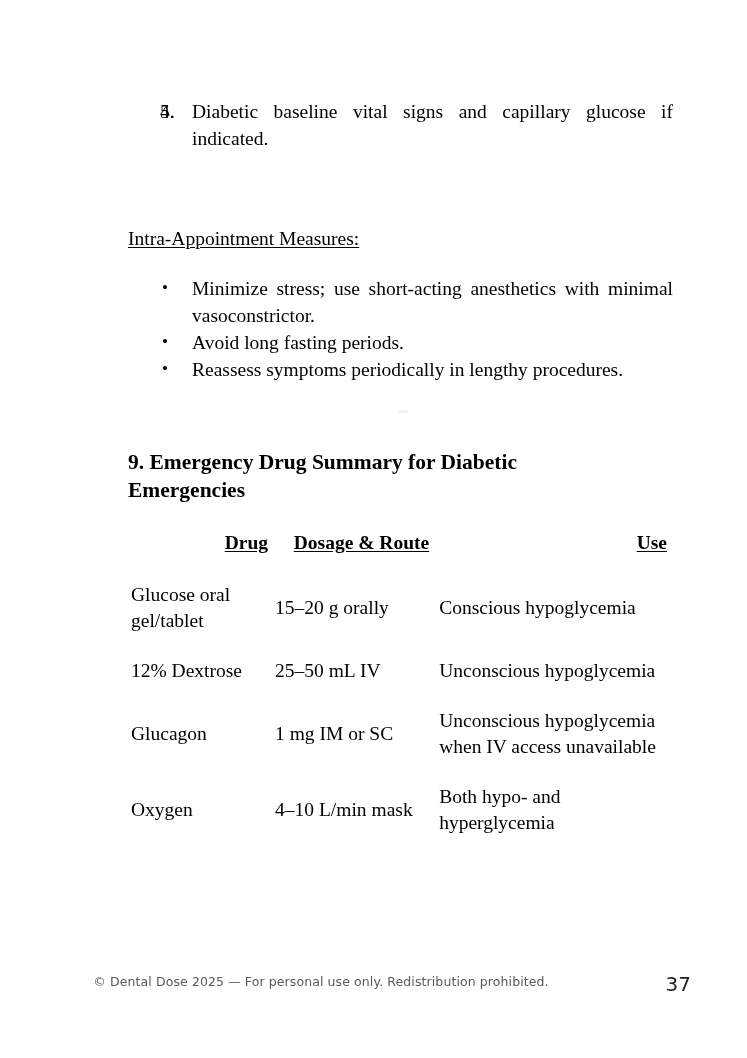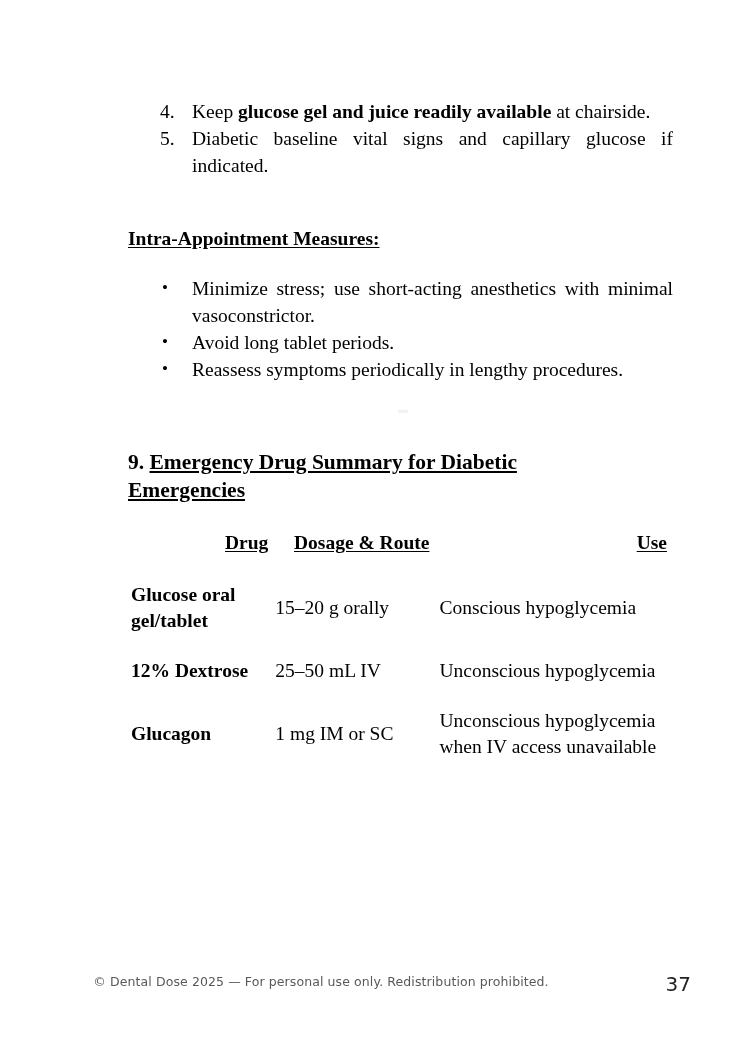--- a/index.html
+++ b/index.html
@@ -46,21 +46,21 @@
     text-align: left;
     font-size: 19.5px;
     line-height: 27px;
   }
   .li-row .txt { display: block; }
   .li-row b { font-weight: bold; }
 
   .sub-head {
     font-size: 19.5px;
     line-height: 27px;
-    font-weight: bold;
+    font-weight: normal;
     text-decoration: underline;
     text-underline-offset: 2px;
   }
 
   .ul-list {
     margin: 0;
     padding: 0;
     list-style: none;
   }
   .bullet-row {
@@ -91,21 +91,20 @@
     position: absolute;
     left: 128px;
     top: 448px;
     width: 470px;
     font-size: 21.5px;
     line-height: 28px;
     font-weight: bold;
   }
   .section-title .num { text-decoration: none; }
   .section-title .ttl {
-    text-decoration: underline;
     text-underline-offset: 2px;
   }
 
   
   .drug-table {
     position: absolute;
     left: 128px;
     top: 532px;
     width: 545px;
     border-collapse: collapse;
@@ -122,21 +121,21 @@
     text-underline-offset: 2px;
   }
   .drug-table th.c3 { padding-left: 0; }
   .drug-table td {
     font-size: 19.5px;
     line-height: 26px;
     vertical-align: middle;
     padding: 10px 6px 14px 3px;
   }
   .drug-table td.c1 {
-    font-weight: bold;
+    font-weight: normal;
     width: 141px;
     margin-left: 16px;
   }
   .drug-table td.c2 {
     width: 160px;
     padding-left: 1px;
   }
   .drug-table td.c3 {
     width: 235px;
     padding-left: 4px;
@@ -173,42 +172,41 @@
 </style>
 </head>
 <body>
 
 <div class="page">
 
   <div class="content" style="top:98px;">
     <ol class="ol-list">
       <li class="li-row">
         <span class="li-marker">4.</span>
-        <span class="txt"><span>Keep </span><b>glucose gel and juice readily available</b><span> at chairside.</span></span>
       </li>
       <li class="li-row">
         <span class="li-marker">5.</span>
         <span class="txt">Diabetic baseline vital signs and capillary glucose if indicated.</span>
       </li>
     </ol>
   </div>
 
   <div class="content" style="top:225px;">
     <div class="sub-head">Intra-Appointment Measures:</div>
   </div>
 
   <div class="content" style="top:275px;">
     <ul class="ul-list">
       <li class="bullet-row">
         <span class="bullet-dot">•</span>
         <span class="txt">Minimize stress; use short-acting anesthetics with minimal vasoconstrictor.</span>
       </li>
       <li class="bullet-row">
         <span class="bullet-dot">•</span>
-        <span class="txt">Avoid long tablet periods.</span>
+        <span class="txt">Avoid long fasting periods.</span>
       </li>
       <li class="bullet-row">
         <span class="bullet-dot">•</span>
         <span class="txt">Reassess symptoms periodically in lengthy procedures.</span>
       </li>
     </ul>
   </div>
 
   <div class="faint-mark"></div>
 
@@ -233,20 +231,25 @@
       <tr>
         <td class="c1">12% Dextrose</td>
         <td class="c2">25–50 mL IV</td>
         <td class="c3">Unconscious hypoglycemia</td>
       </tr>
       <tr>
         <td class="c1">Glucagon</td>
         <td class="c2">1 mg IM or SC</td>
         <td class="c3">Unconscious hypoglycemia when IV access unavailable</td>
       </tr>
+      <tr>
+        <td class="c1">Oxygen</td>
+        <td class="c2">4–10 L/min mask</td>
+        <td class="c3">Both hypo- and hyperglycemia</td>
+      </tr>
     </tbody>
   </table>
 
   <div class="footer">
     <div class="footer-text">© Dental Dose 2025 — For personal use only. Redistribution prohibited.</div>
     <div class="page-number">37</div>
   </div>
 
 </div>
 

